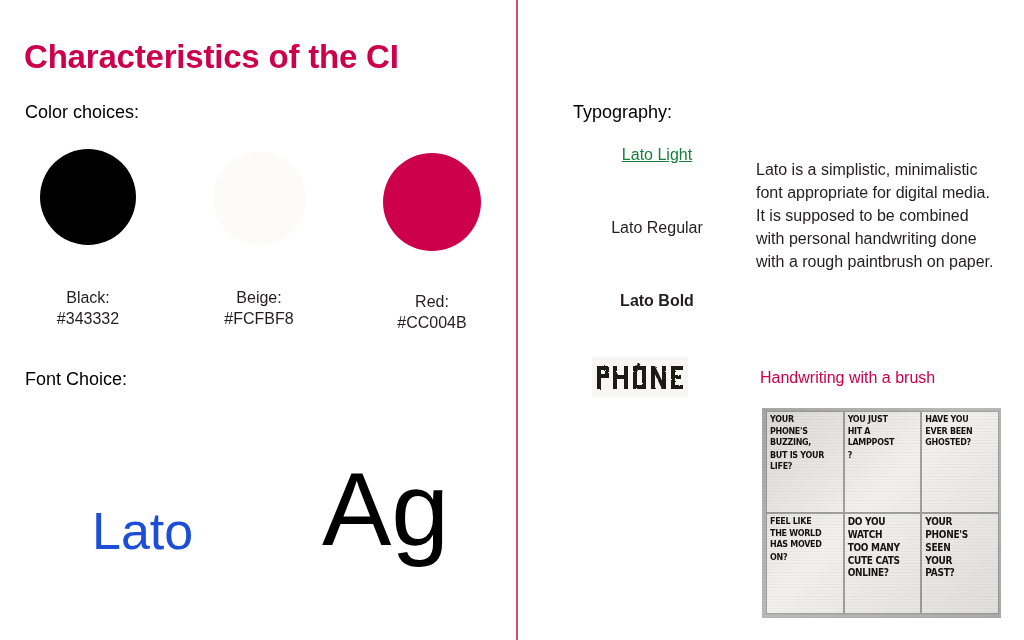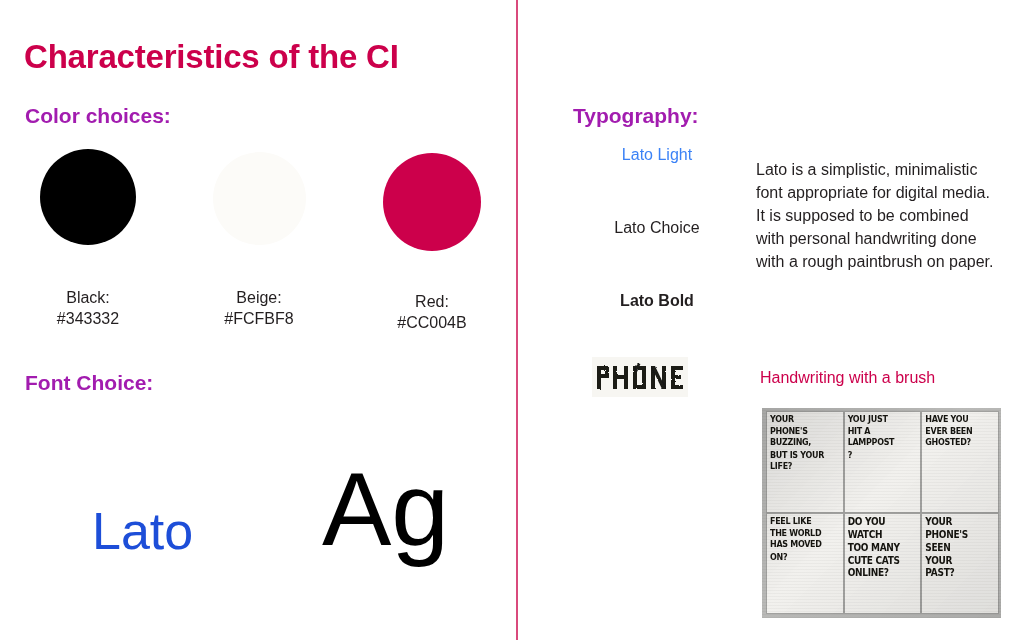--- a/index.html
+++ b/index.html
@@ -39,23 +39,23 @@
     top: 16px;
     font-size: 33px;
     font-weight: bold;
     color: #cc004b;
     letter-spacing: -0.2px;
     white-space: nowrap;
   }
 
   .section-heading {
     position: absolute;
-    font-size: 21px;
-    font-weight: bold;
-    color: #a21caf;
+    font-size: 18px;
+    font-weight: normal;
+    color: #000000;
     white-space: nowrap;
   }
   .sh-color   { left: 25px;  top: 87px; }
   .sh-font    { left: 25px;  top: 354px; }
   .sh-typo    { left: 573px; top: 87px; }
 
   
   .swatches {
     position: absolute;
     left: 0;
@@ -121,21 +121,21 @@
     position: absolute;
     left: 573px;
     top: 140px;
     width: 168px;
   }
   .weight-row {
     font-size: 16px;
     text-align: center;
     white-space: nowrap;
   }
-  .weight-light   { color: #3b82f6; font-weight: 300; margin-top: 6px; }
+  .weight-light   { color: #15803d; font-weight: 300; margin-top: 6px; text-decoration: underline; }
   .weight-regular { color: #231f20; font-weight: 400; margin-top: 55px; }
   .weight-bold    { color: #231f20; font-weight: 700; margin-top: 55px; }
 
   
   .typo-copy {
     position: absolute;
     left: 756px;
     top: 142px;
     width: 243px;
     font-size: 16px;
@@ -260,21 +260,21 @@
     <div class="specimen-ag">Ag</div>
 
   </div>
 
   <div>
 
     <h2 class="section-heading sh-typo">Typography:</h2>
 
     <div class="weights">
       <div class="weight-row weight-light">Lato Light</div>
-      <div class="weight-row weight-regular">Lato Choice</div>
+      <div class="weight-row weight-regular">Lato Regular</div>
       <div class="weight-row weight-bold">Lato Bold</div>
     </div>
 
     <p class="typo-copy">Lato is a simplistic, minimalistic font appropriate for digital media. It is supposed to be combined with personal handwriting done with a rough paintbrush on paper.</p>
 
     <div class="brush-word">
       <svg width="96" height="40" viewBox="0 0 96 40" aria-hidden="true">
         <defs>
           <filter id="rough">
             <feTurbulence type="fractalNoise" baseFrequency="0.9" numOctaves="3" seed="7" result="n"></feTurbulence>

